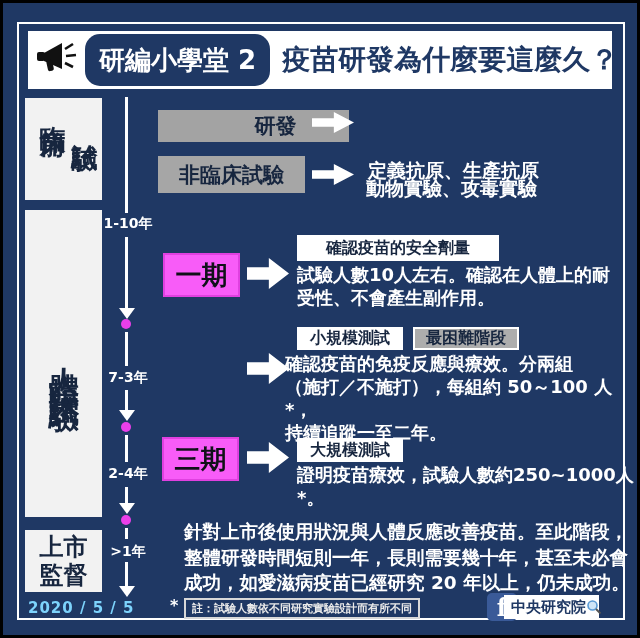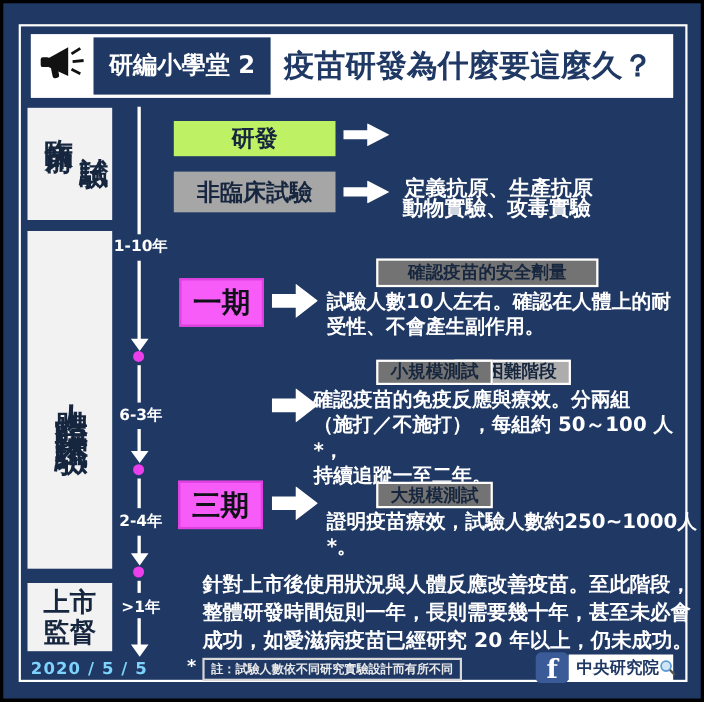--- a/index.html
+++ b/index.html
@@ -3,22 +3,22 @@
 <meta charset="utf-8">
 <style>
   html,body{margin:0;padding:0;background:#000;}
   #canvas{position:relative;width:640px;height:638px;background:#000;overflow:hidden;
           font-family:"DejaVu Sans","Liberation Sans",sans-serif;}
   .navy-panel{position:absolute;left:3px;top:3px;width:634px;height:632px;background:#1F3864;}
   .inner-border{position:absolute;left:17px;top:22px;width:604px;height:594px;border:2px solid #fff;}
   
   .header-bar{position:absolute;left:28px;top:31px;width:584px;height:58px;background:#fff;
               display:flex;align-items:center;}
-  .badge{background:#1F3864;color:#fff;font-weight:bold;font-size:22px;height:44px;line-height:44px;
-         padding:4px 14px;margin-left:8px;white-space:nowrap;}
+  .badge{background:#1F3864;color:#fff;font-weight:bold;font-size:26px;height:44px;line-height:44px;
+         padding:4px 14px;margin-left:8px;white-space:nowrap;border-radius:15px;}
   .main-title{color:#1F3864;font-weight:bold;font-size:28px;margin-left:12px;white-space:nowrap;letter-spacing:0px;}
   
   .side-box{position:absolute;left:25px;width:77px;background:#F2F2F2;color:#17263F;}
   .vtext{writing-mode:vertical-rl;text-orientation:upright;font-weight:bold;color:#17263F;}
   
   .tl-line{position:absolute;left:125px;width:3px;background:#fff;}
   .tl-arrow{position:absolute;left:119px;width:0;height:0;border-left:8px solid transparent;
             border-right:8px solid transparent;border-top:11px solid #fff;}
   .tl-dot{position:absolute;left:121px;width:10px;height:10px;border-radius:50%;background:#EA3FEA;}
   .tl-label{position:absolute;left:93px;width:70px;text-align:center;color:#fff;font-weight:bold;font-size:14px;}
@@ -27,30 +27,30 @@
              display:flex;align-items:center;justify-content:center;white-space:nowrap;}
   .arrow-block{position:absolute;background:#fff;
                clip-path:polygon(0% 30%,52% 30%,52% 0%,100% 50%,52% 100%,52% 70%,0% 70%);}
   .white-text{position:absolute;color:#fff;font-weight:bold;white-space:nowrap;}
   .yellow-tag{position:absolute;background:#FFFF00;color:#101010;font-weight:bold;font-size:17px;
               padding:1px 8px;white-space:nowrap;}
   .phase-chip{position:absolute;width:73px;height:40px;background:#F85CF8;border:2px solid #E040E0;
               color:#101018;font-weight:bold;font-size:26px;display:flex;align-items:center;justify-content:center;}
   .tag{position:absolute;border:2px solid #fff;color:#17263F;font-weight:bold;font-size:16px;
        display:flex;align-items:center;justify-content:center;white-space:nowrap;}
-  .tag-pink{background:#737373;margin-left:45px;}
+  .tag-pink{background:#ffffff;}
   .tag-gray{background:#ADADAD;}
   .para{position:absolute;color:#fff;font-weight:bold;font-size:18px;line-height:23px;white-space:pre-line;}
   
   .note-box{position:absolute;border:2px solid #D8D8D8;color:#E9E9E9;font-size:11px;font-weight:bold;
             line-height:17px;padding:0 6px;white-space:nowrap;}
   .fb-icon{position:absolute;left:487px;top:593px;width:30px;height:28px;background:#3A5A98;border-radius:5px;
            color:#fff;font-family:"DejaVu Serif","Liberation Serif",serif;font-weight:bold;font-size:24px;
            display:flex;align-items:flex-end;justify-content:center;line-height:26px;overflow:hidden;}
-  .search-box{position:absolute;left:517px;top:595px;width:95px;height:24px;background:#fff;
+  .search-box{position:absolute;left:504px;top:595px;width:95px;height:24px;background:#fff;
               display:flex;align-items:center;}
   .search-label{color:#1F3864;font-weight:bold;font-size:15px;margin-left:7px;white-space:nowrap;flex:1;}
   .date-label{position:absolute;left:28px;top:599px;color:#7dd3fc;font-weight:bold;font-size:15px;letter-spacing:1px;}
 </style>
 </head>
 <body>
 
 <div id="canvas">
   <div class="navy-panel"></div>
   <div class="inner-border"></div>
@@ -82,35 +82,35 @@
     <span>上市</span>
     <span>監督</span>
   </div>
 
   <div class="tl-line" style="top:97px;height:116px;"></div>
   <div class="tl-label" style="top:215px;">1-10年</div>
   <div class="tl-line" style="top:237px;height:73px;"></div>
   <div class="tl-arrow" style="top:308px;"></div>
   <div class="tl-dot" style="top:319px;"></div>
   <div class="tl-line" style="top:332px;height:34px;"></div>
-  <div class="tl-label" style="top:369px;">6-3年</div>
+  <div class="tl-label" style="top:369px;">7-3年</div>
   <div class="tl-line" style="top:390px;height:22px;"></div>
   <div class="tl-arrow" style="top:410px;"></div>
   <div class="tl-dot" style="top:422px;"></div>
   <div class="tl-line" style="top:435px;height:27px;"></div>
   <div class="tl-label" style="top:465px;">2-4年</div>
   <div class="tl-line" style="top:487px;height:17px;"></div>
   <div class="tl-arrow" style="top:503px;"></div>
   <div class="tl-dot" style="top:515px;"></div>
   <div class="tl-line" style="top:528px;height:11px;"></div>
   <div class="tl-label" style="top:543px;">&gt;1年</div>
   <div class="tl-line" style="top:562px;height:25px;"></div>
   <div class="tl-arrow" style="top:586px;"></div>
 
-  <div class="stage-box" style="top:110px;height:32px;background:#bef264;">研發</div>
+  <div class="stage-box" style="top:110px;height:32px;background:#a3a3a3;padding-left:44px;">研發</div>
   <div class="arrow-block" style="left:312px;top:112px;width:42px;height:21px;"></div>
   <div class="white-text" style="left:368px;top:112px;font-size:19px;margin-top:46px;">定義抗原、生產抗原</div>
 
   <div class="stage-box" style="top:156px;height:37px;background:#A6A6A6;">非臨床試驗</div>
   <div class="arrow-block" style="left:312px;top:164px;width:42px;height:21px;"></div>
   <div class="white-text" style="left:366px;top:176px;font-size:19px;">動物實驗、攻毒實驗</div>
 
   <div class="phase-chip" style="left:163px;top:253px;">一期</div>
   <div class="arrow-block" style="left:247px;top:258px;width:42px;height:31px;"></div>
   <div class="tag tag-pink" style="left:297px;top:235px;width:198px;height:22px;">確認疫苗的安全劑量</div>

